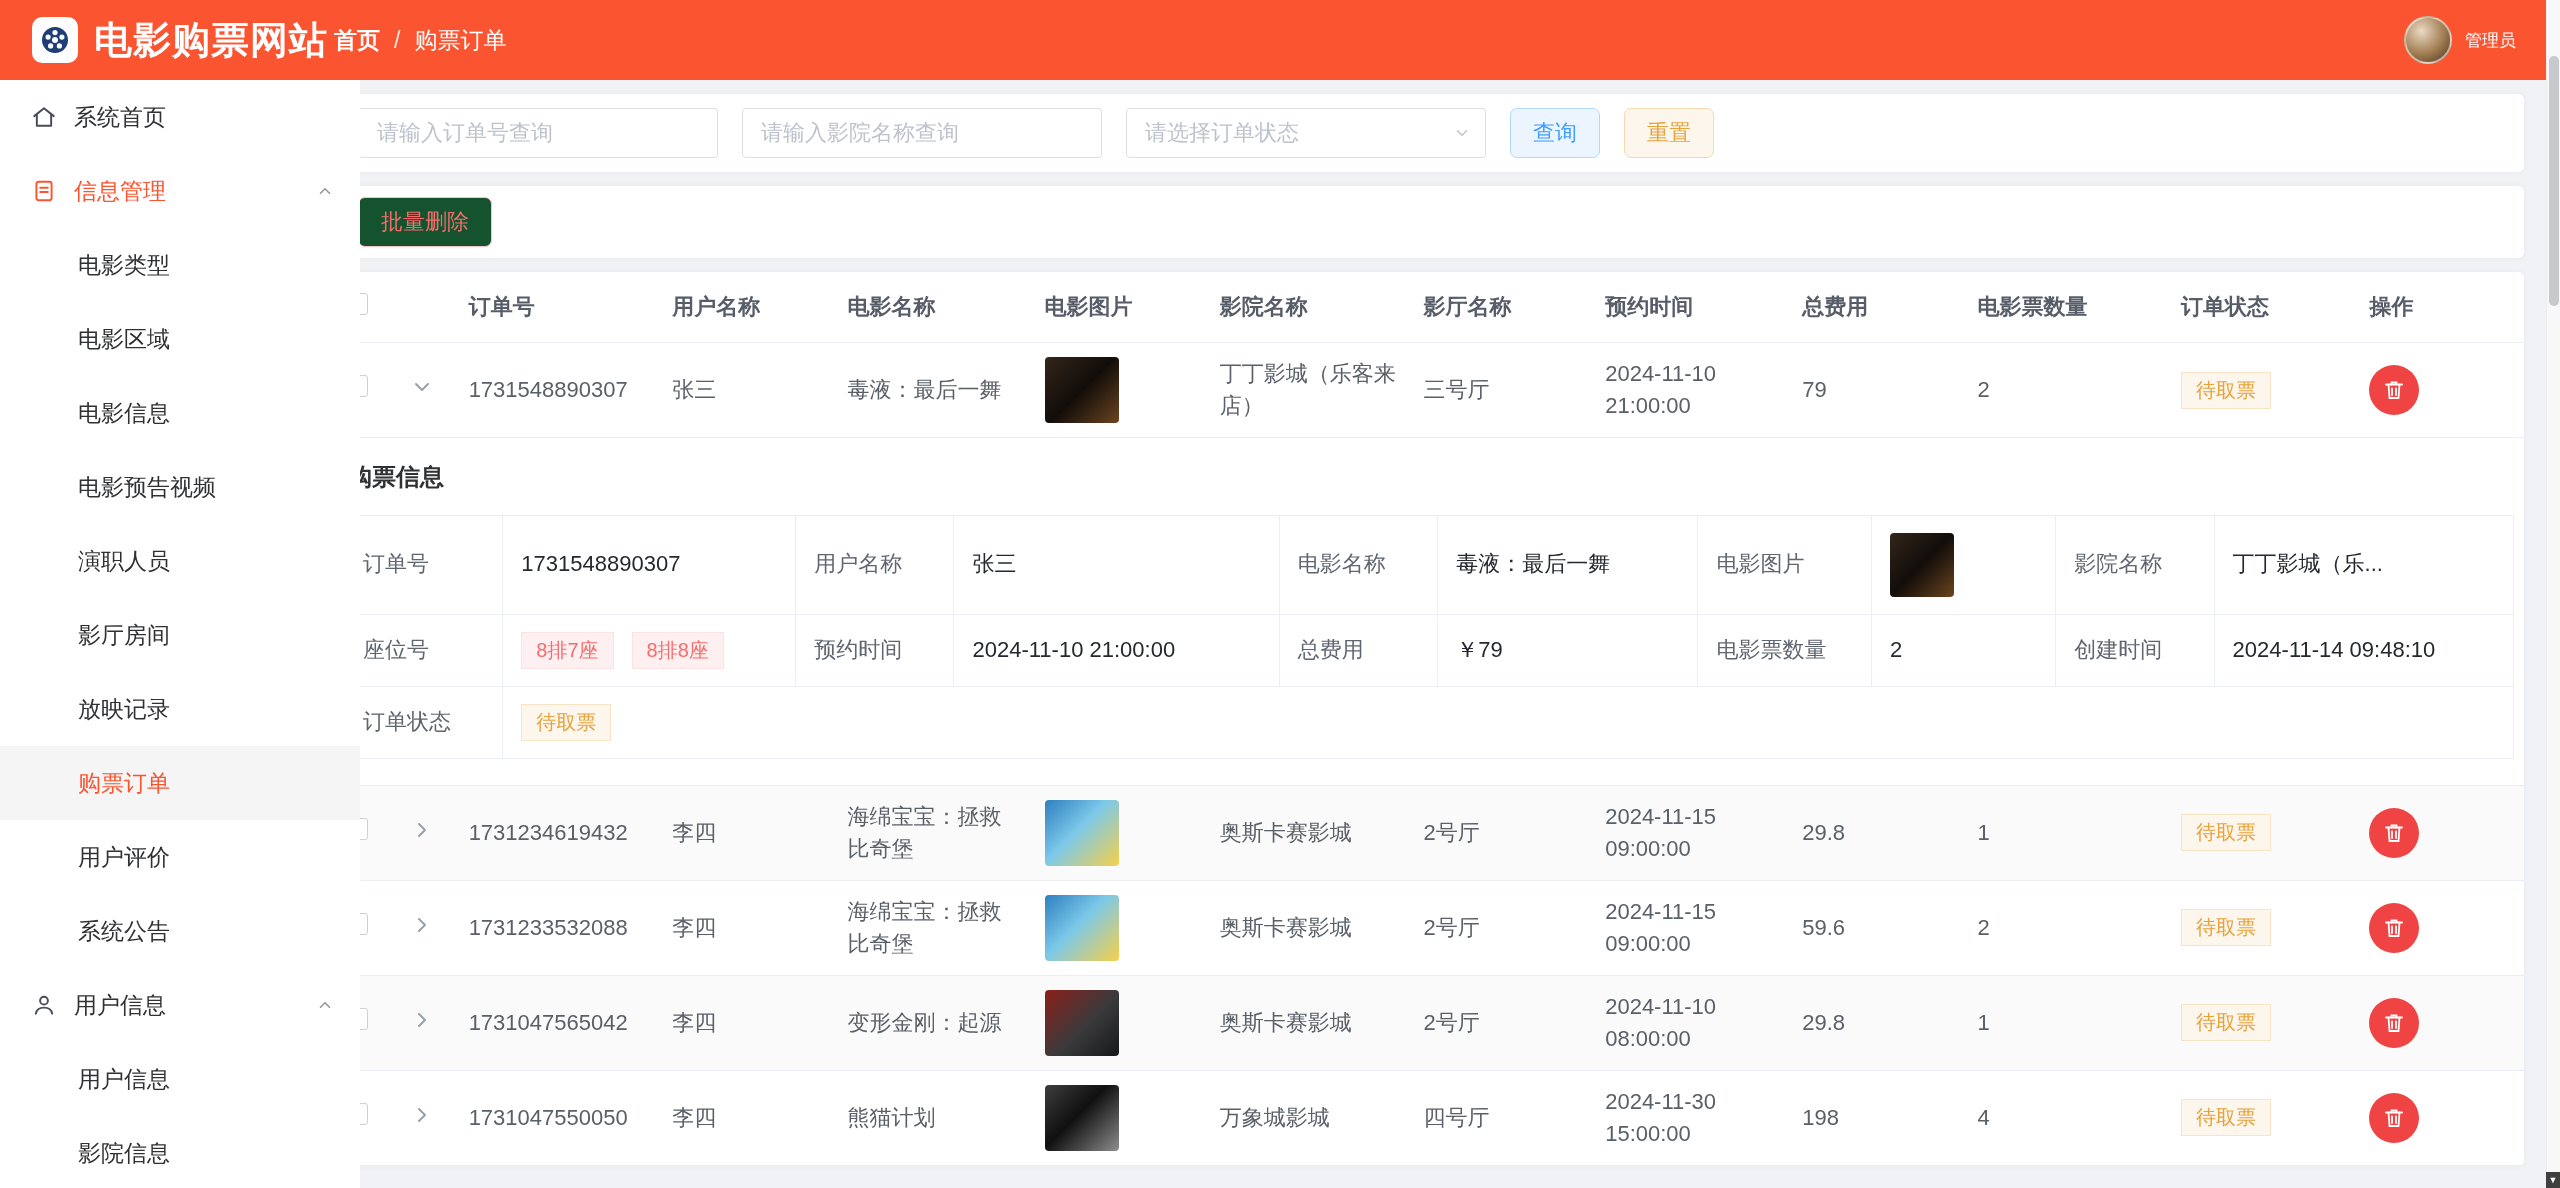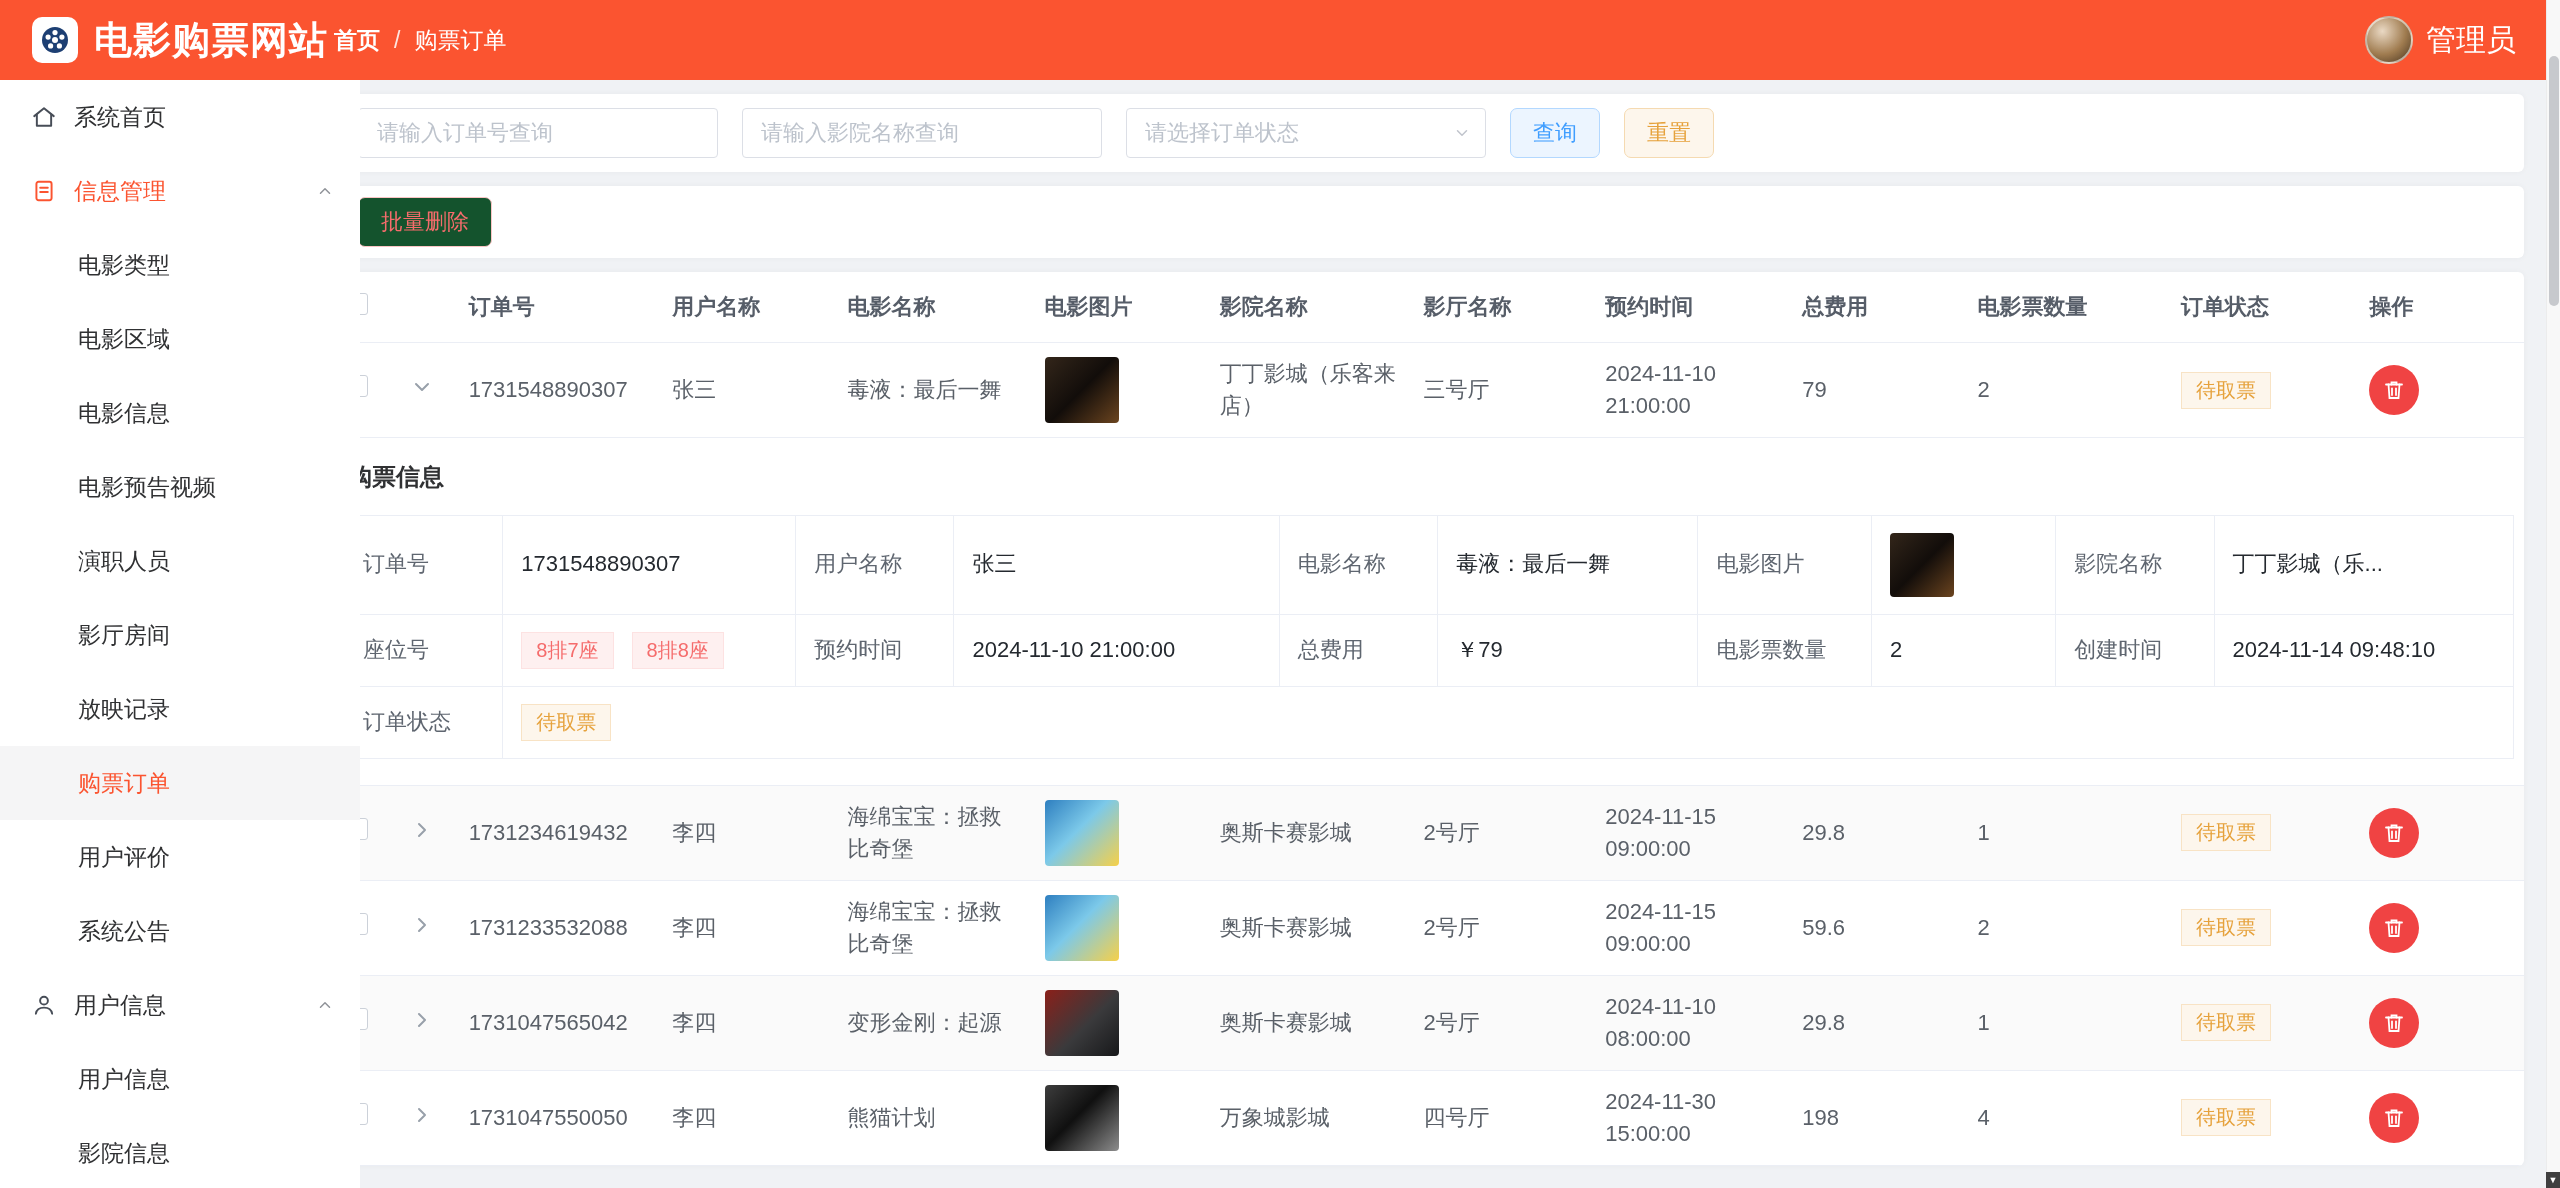--- a/index.html
+++ b/index.html
@@ -22,21 +22,21 @@
   .logo { width:46px; height:46px; background:#fff; border-radius:10px;
     display:flex; align-items:center; justify-content:center; margin-right:16px; flex:none; }
   .brand-title { font-size:38px; font-weight:bold; letter-spacing:1px; white-space:nowrap; }
   .breadcrumb { display:flex; align-items:center; gap:14px; font-size:23px; margin-left:14px; }
   .bc-home { font-weight:bold; }
   .bc-sep { opacity:.85; }
   .topbar-right { margin-left:auto; display:flex; align-items:center; gap:13px; padding-right:44px; }
   .avatar { width:48px; height:48px; border-radius:50%;
     background:radial-gradient(circle at 35% 30%, #ead9c4, #a07c50 55%, #46331f 100%);
     border:2px solid rgba(255,255,255,.55); }
-  .user-label { font-size:30px; }
+  .user-label { font-size:17px; }
 
   
   .sidebar { position:absolute; top:80px; left:0; width:360px; height:1108px;
     background:#fff; z-index:5; overflow:hidden; }
   .menu-item { height:74px; display:flex; align-items:center;
     padding:0 26px 0 30px; font-size:23px; color:#303133; cursor:pointer; }
   .mi-icon { width:28px; height:28px; margin-right:16px; color:#474d57;
     display:flex; align-items:center; justify-content:center; flex:none; }
   .mi-label { flex:1; white-space:nowrap; overflow:hidden; }
   .mi-chevron { color:#909399; display:flex; flex:none; }

